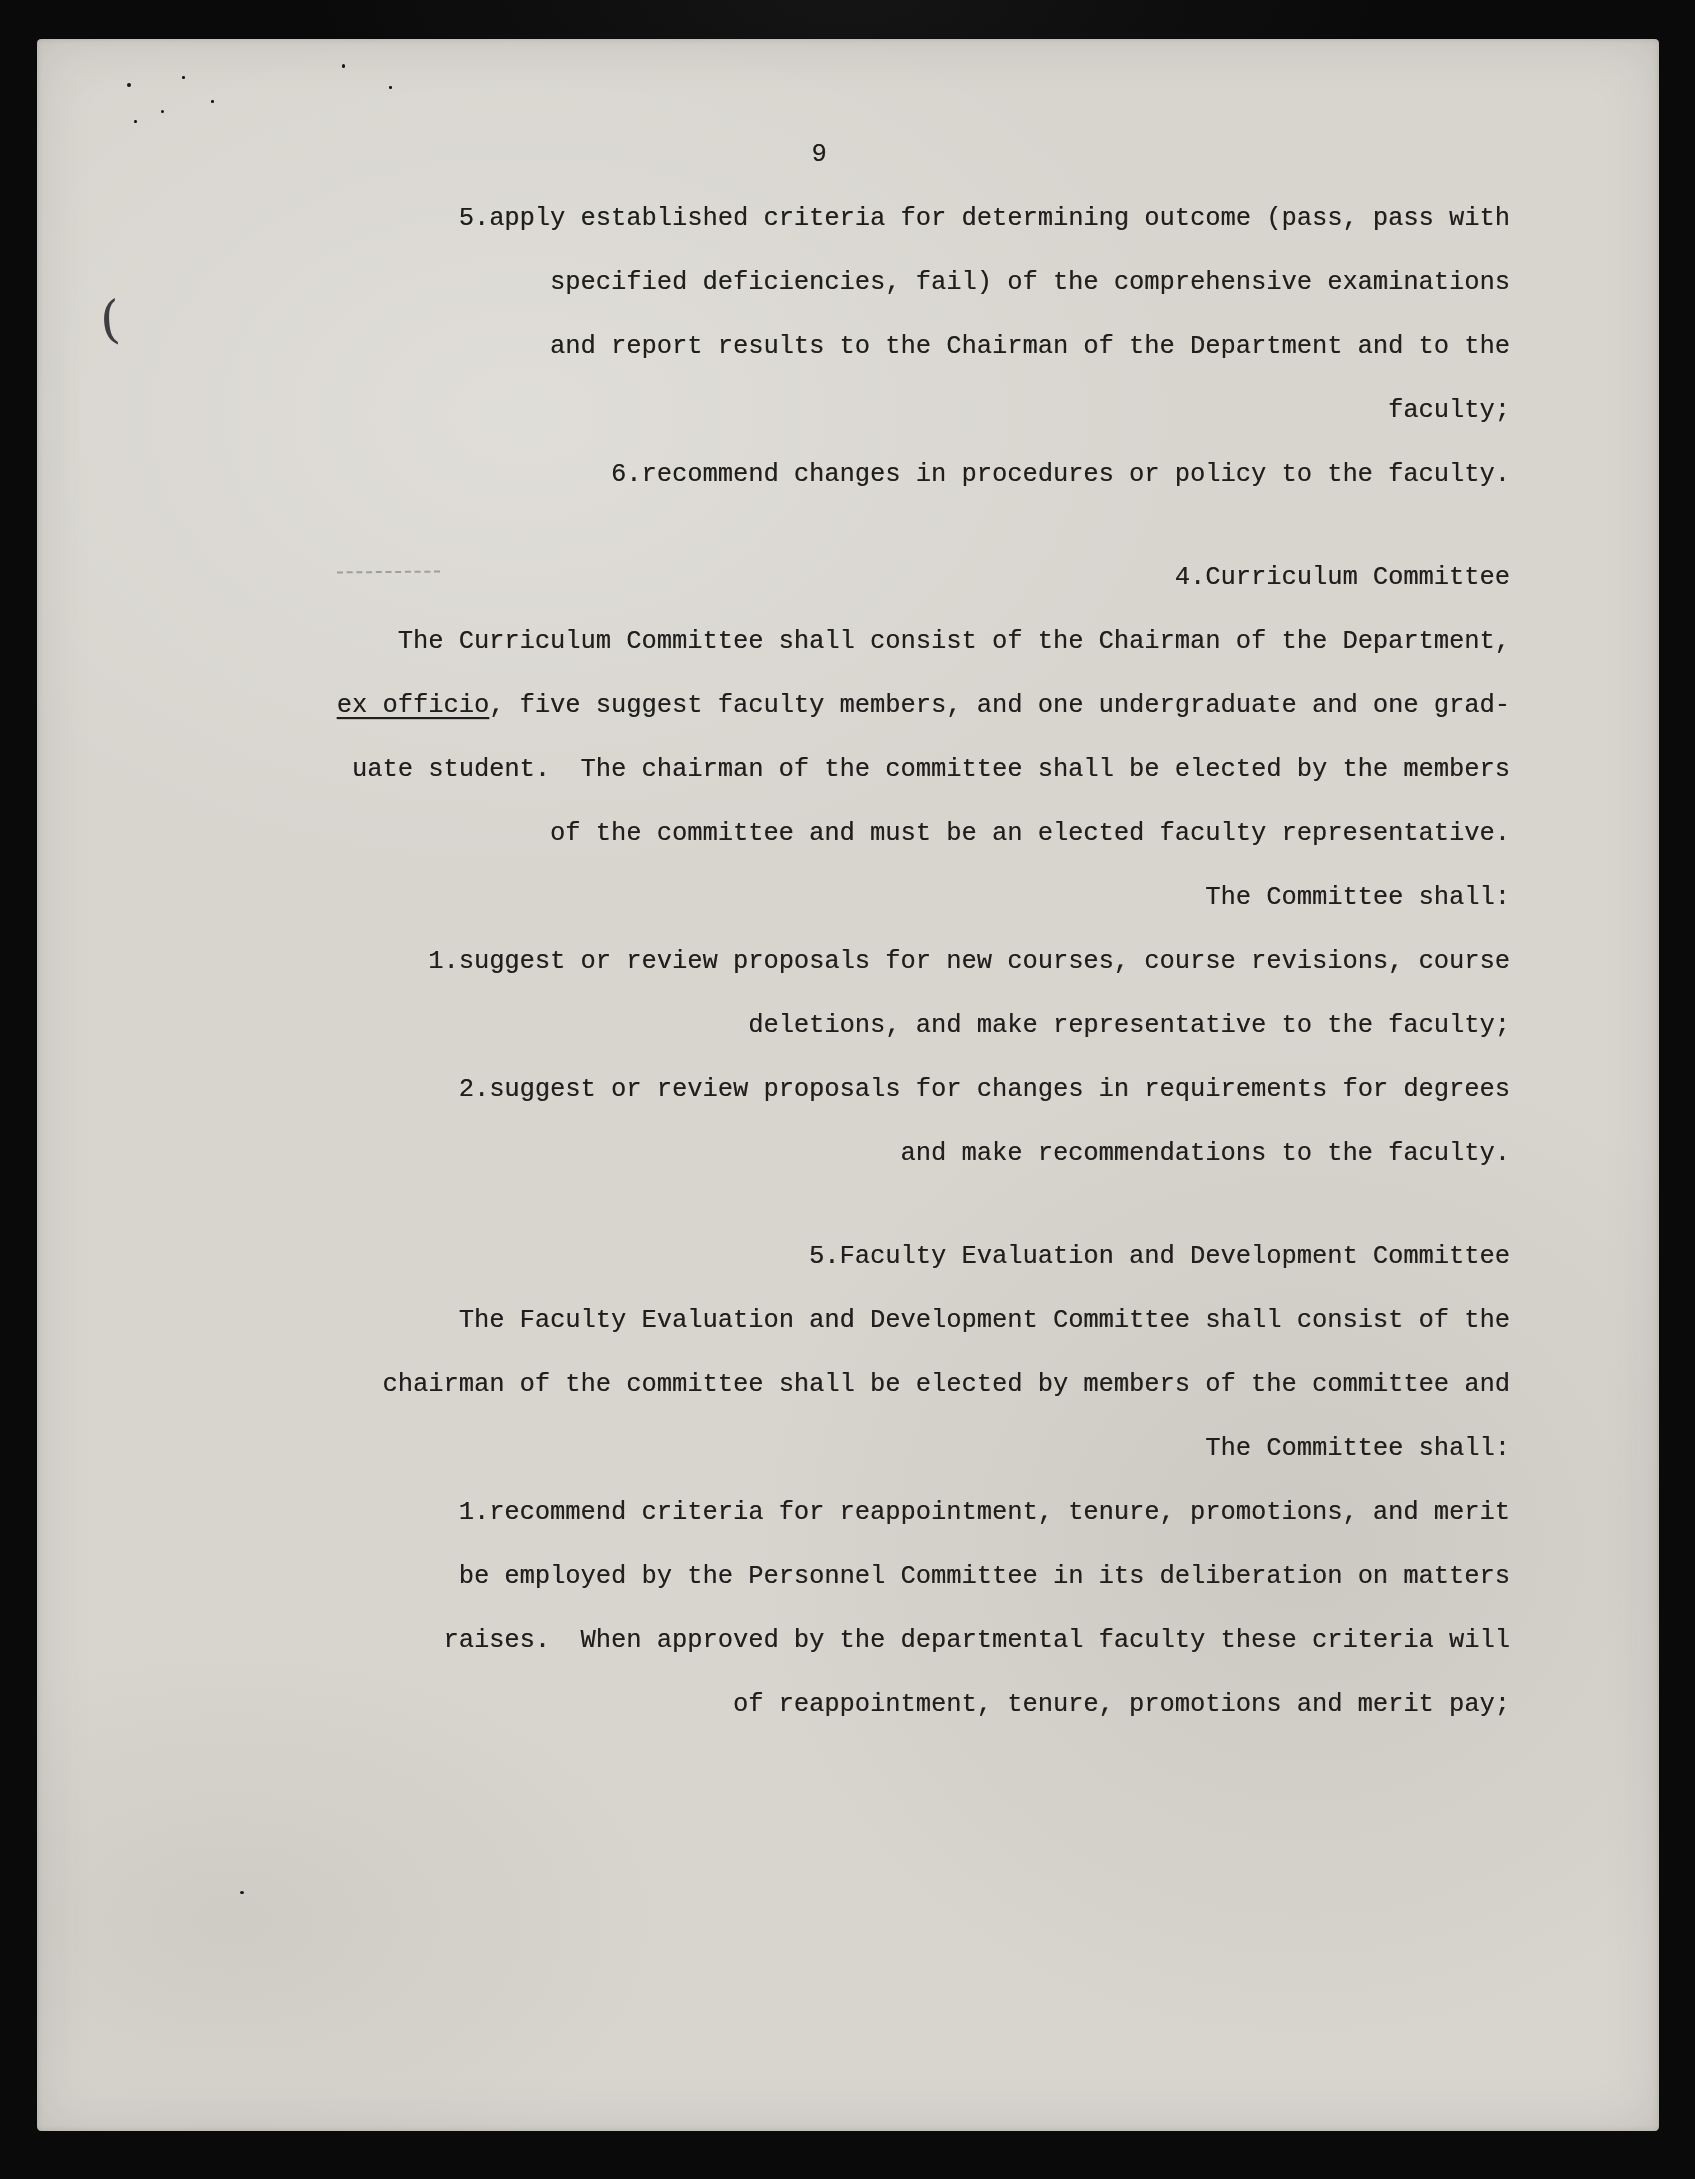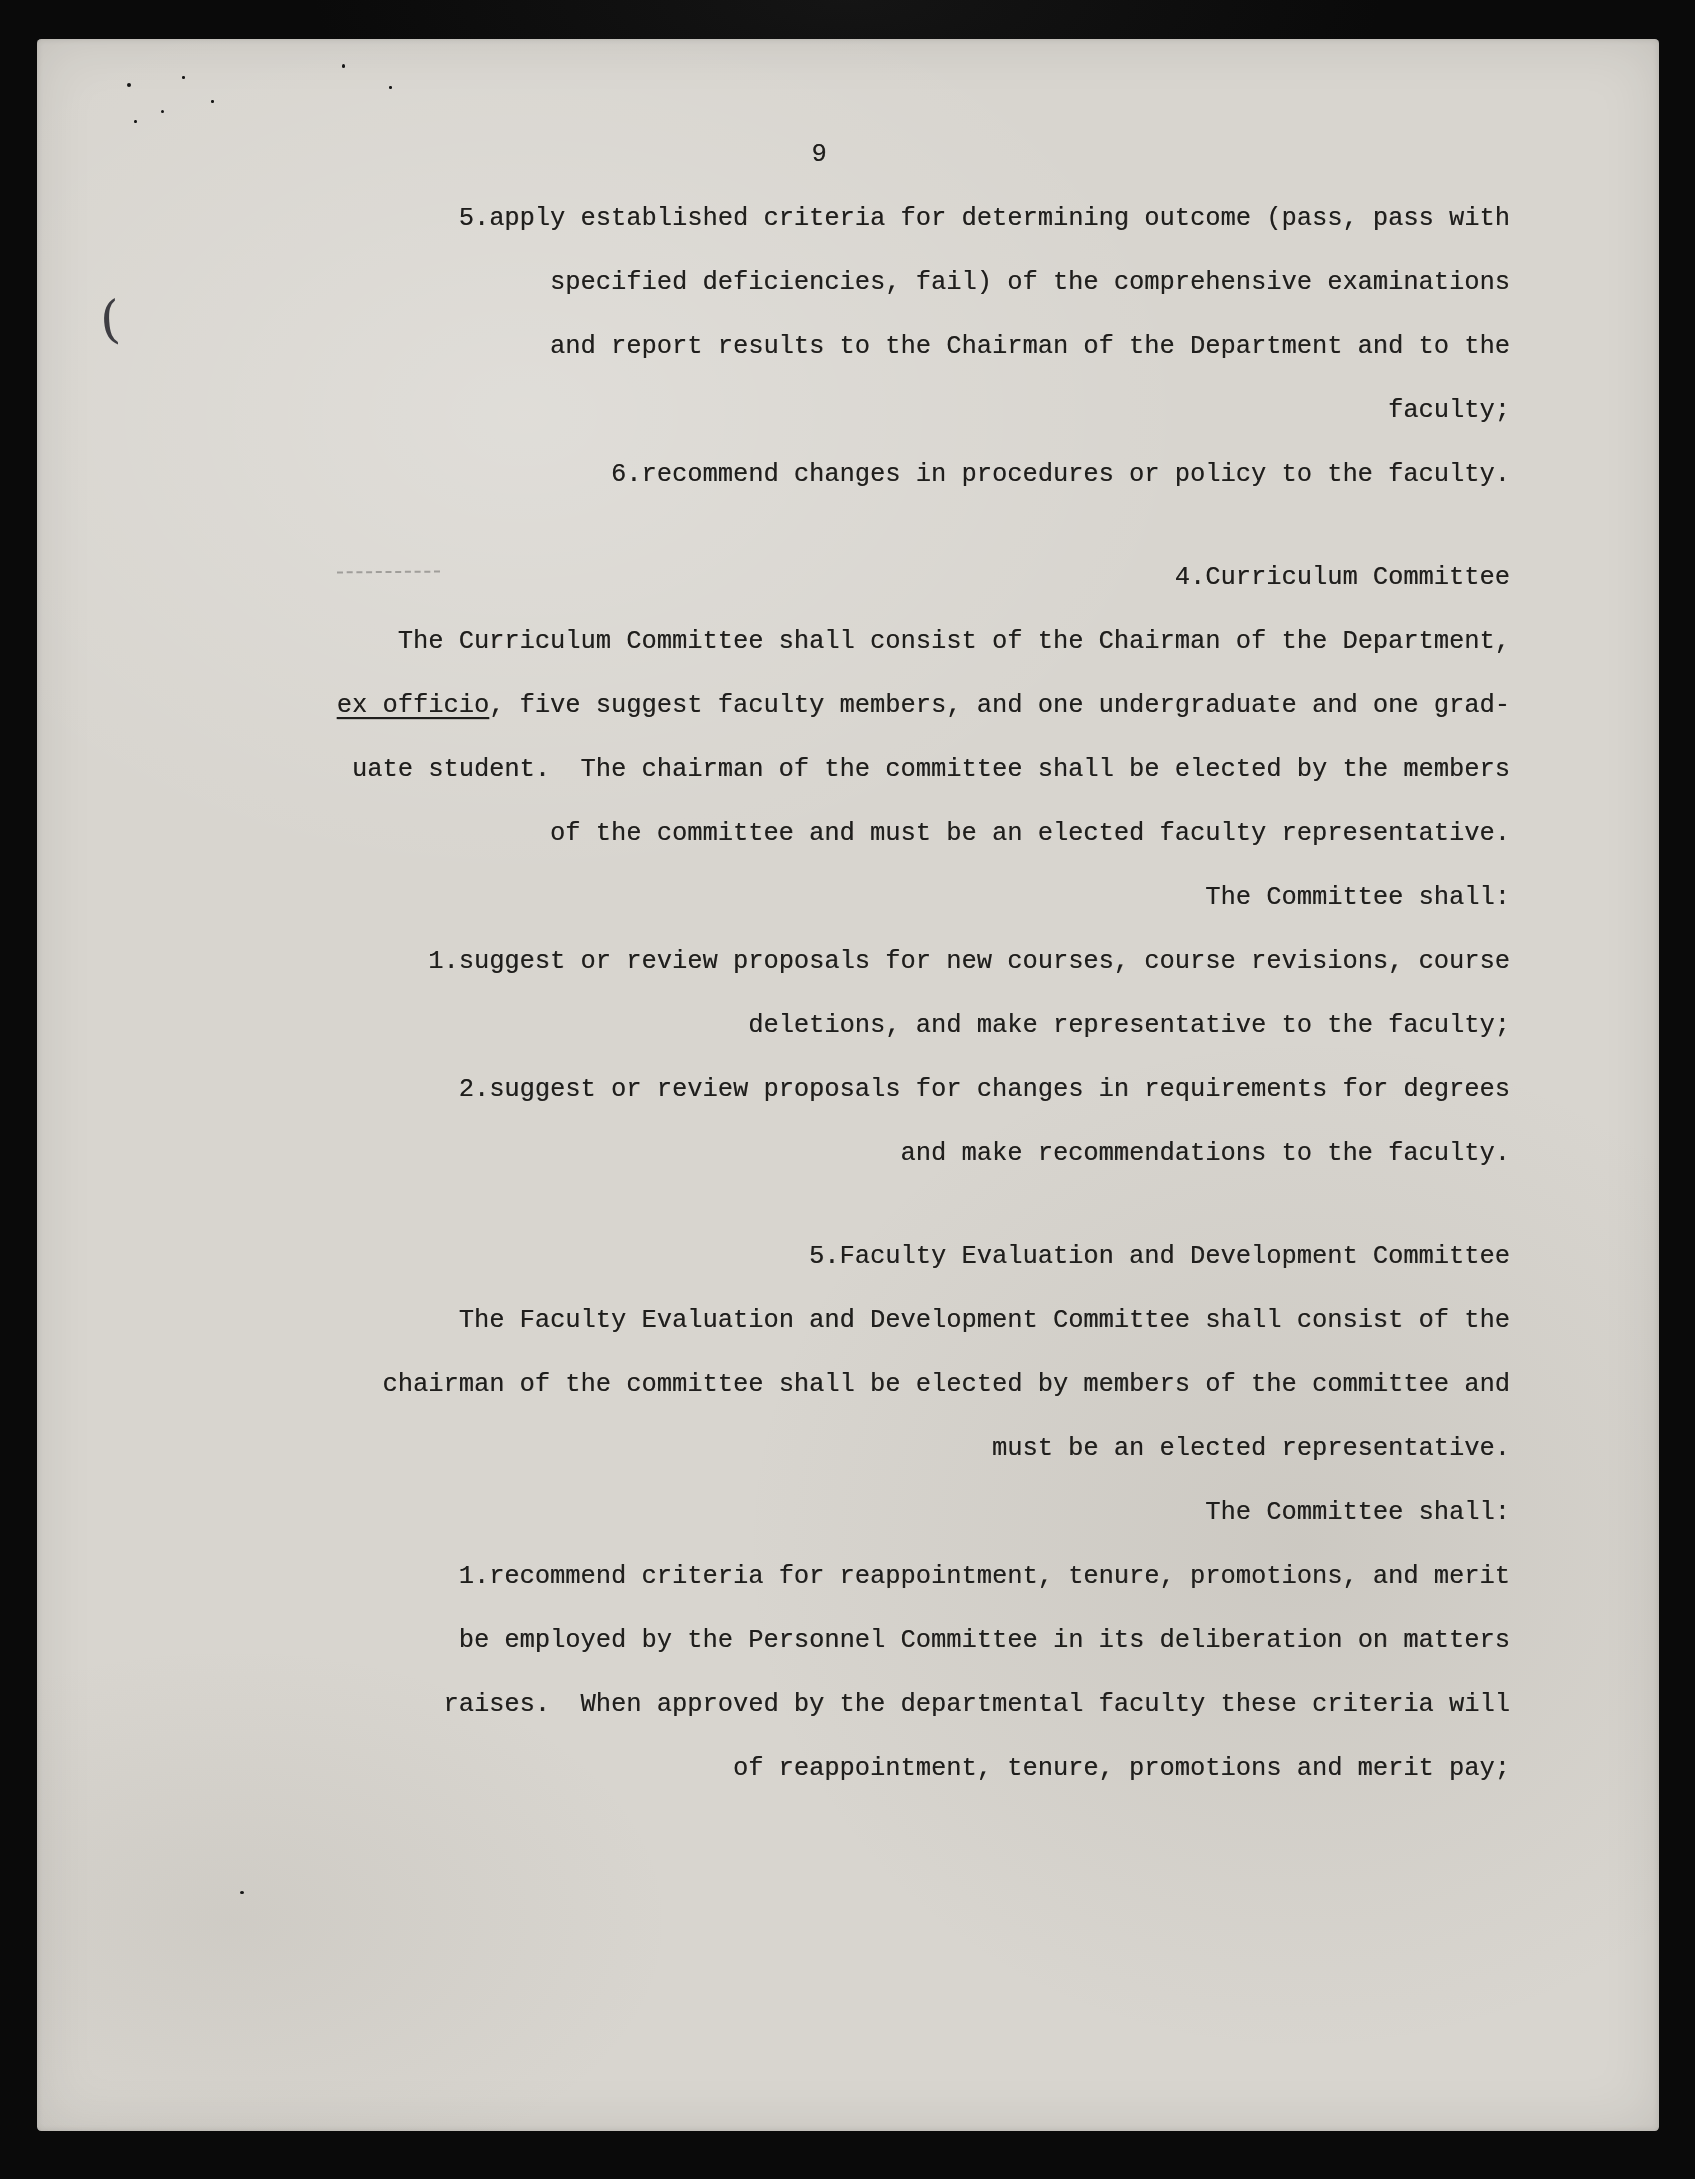--- a/index.html
+++ b/index.html
@@ -122,21 +122,20 @@
 
       <div class="line item"><span class="marker">1.</span><span>suggest or review proposals for new courses, course revisions, course</span></div>
       <div class="line cont">deletions, and make representative to the faculty;</div>
       <div class="line item"><span class="marker">2.</span><span>suggest or review proposals for changes in requirements for degrees</span></div>
       <div class="line cont">and make recommendations to the faculty.</div>
 
       <div class="line heading gap-before"><span class="marker">5.</span><span>Faculty Evaluation and Development Committee</span></div>
 
       <div class="line pfirst">The Faculty Evaluation and Development Committee shall consist of the</div>
       <div class="line flush">chairman of the committee shall be elected by members of the committee and</div>
-      <div class="line flush">must be an elected representative.</div>
 
       <div class="line pfirst">The Committee shall:</div>
 
       <div class="line item"><span class="marker">1.</span><span>recommend criteria for reappointment, tenure, promotions, and merit</span></div>
       <div class="line cont">be employed by the Personnel Committee in its deliberation on matters</div>
       <div class="line cont">raises.  When approved by the departmental faculty these criteria will</div>
       <div class="line cont">of reappointment, tenure, promotions and merit pay;</div>
 
     </div>
   </div>

